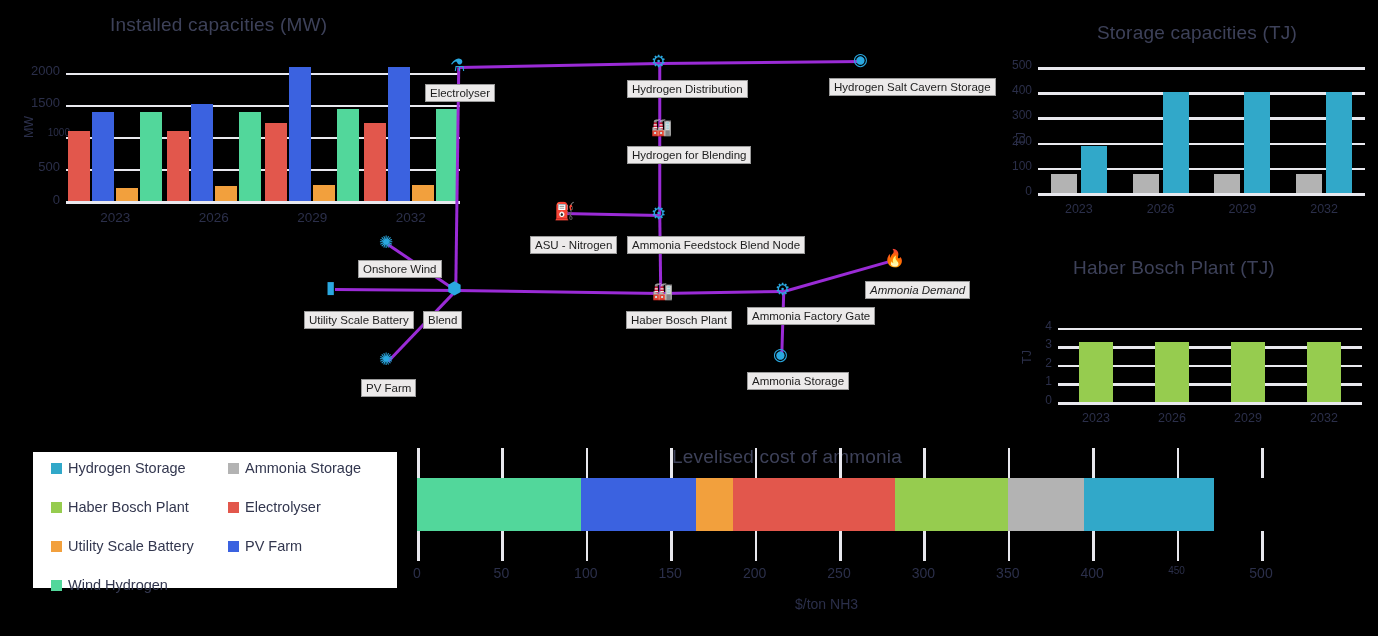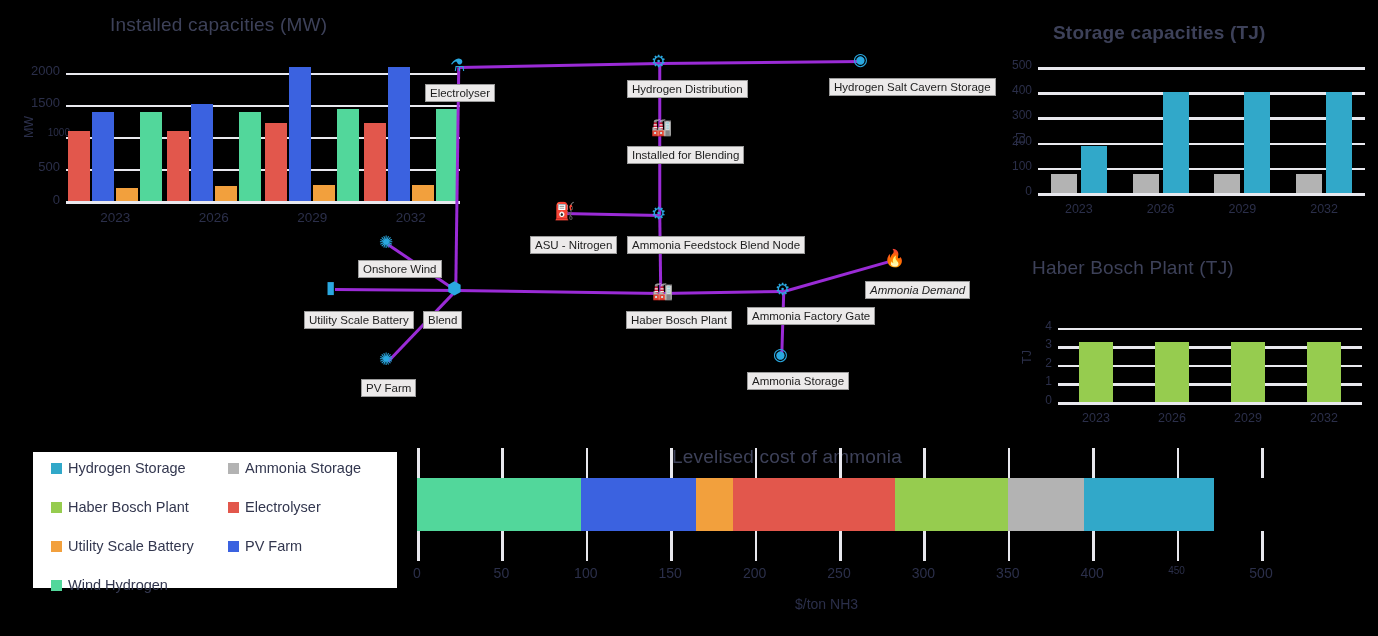--- a/index.html
+++ b/index.html
@@ -58,21 +58,21 @@
     <div class="abs" style="left:313.25px;top:184.97727272727272px;width:22px;height:16.022727272727273px;background:#f2a03d;"></div>
     <div class="abs" style="left:337.25px;top:109.35px;width:22px;height:91.65px;background:#52d79b;"></div>
     <div class="abs xtick-lbl" style="left:263px;top:210px;width:98.5px;font-size:13.5px;">2029</div>
     <div class="abs" style="left:363.75px;top:122.80909090909091px;width:22px;height:78.19090909090909px;background:#e2574c;"></div>
     <div class="abs" style="left:387.75px;top:67.05000000000001px;width:22px;height:133.95px;background:#3b62e0;"></div>
     <div class="abs" style="left:411.75px;top:184.97727272727272px;width:22px;height:16.022727272727273px;background:#f2a03d;"></div>
     <div class="abs" style="left:435.75px;top:109.35px;width:22px;height:91.65px;background:#52d79b;"></div>
     <div class="abs xtick-lbl" style="left:361.5px;top:210px;width:98.5px;font-size:13.5px;">2032</div>
   </div>
 
-<div class="abs chart-title" id="t-storage" style="left:1053px;top:22px;font-weight:bold;">Storage capacities (TJ)</div>
+<div class="abs chart-title" id="t-storage" style="left:1097px;top:22px;">Storage capacities (TJ)</div>
 <div class="abs axis-lbl" id="sc-ylabel" style="left:1014px;top:132px;transform:rotate(-90deg);transform-origin:center;">TJ</div>
 <div class="abs" id="chart-storage" style="left:1000px;top:0;width:378px;height:235px;">
     <div class="abs gridline" style="left:38px;top:193px;width:327px;"></div>
     <div class="abs tick-lbl" style="left:2px;top:184px;width:30px;font-size:12px;">0</div>
     <div class="abs gridline" style="left:38px;top:167.80769230769232px;width:327px;"></div>
     <div class="abs tick-lbl" style="left:2px;top:158.80769230769232px;width:30px;font-size:12px;">100</div>
     <div class="abs gridline" style="left:38px;top:142.6153846153846px;width:327px;"></div>
     <div class="abs tick-lbl" style="left:2px;top:133.6153846153846px;width:30px;font-size:12px;">200</div>
     <div class="abs gridline" style="left:38px;top:117.42307692307693px;width:327px;"></div>
     <div class="abs tick-lbl" style="left:2px;top:108.42307692307693px;width:30px;font-size:12px;">300</div>
@@ -87,21 +87,21 @@
     <div class="abs" style="left:162.625px;top:92.23076923076923px;width:26px;height:100.76923076923077px;background:#31a8c9;"></div>
     <div class="abs xtick-lbl" style="left:119.75px;top:202px;width:81.75px;font-size:12.5px;">2026</div>
     <div class="abs" style="left:214.375px;top:174.10576923076923px;width:26px;height:18.894230769230766px;background:#b3b3b3;"></div>
     <div class="abs" style="left:244.375px;top:92.23076923076923px;width:26px;height:100.76923076923077px;background:#31a8c9;"></div>
     <div class="abs xtick-lbl" style="left:201.5px;top:202px;width:81.75px;font-size:12.5px;">2029</div>
     <div class="abs" style="left:296.125px;top:174.10576923076923px;width:26px;height:18.894230769230766px;background:#b3b3b3;"></div>
     <div class="abs" style="left:326.125px;top:92.23076923076923px;width:26px;height:100.76923076923077px;background:#31a8c9;"></div>
     <div class="abs xtick-lbl" style="left:283.25px;top:202px;width:81.75px;font-size:12.5px;">2032</div>
   </div>
 
-<div class="abs chart-title" id="t-haber" style="left:1032px;top:257px;">Haber Bosch Plant (TJ)</div>
+<div class="abs chart-title" id="t-haber" style="left:1073px;top:257px;">Haber Bosch Plant (TJ)</div>
 <div class="abs axis-lbl" id="hb-ylabel" style="left:1020px;top:350px;transform:rotate(-90deg);transform-origin:center;">TJ</div>
 <div class="abs" id="chart-haber" style="left:1000px;top:250px;width:378px;height:185px;">
     <div class="abs gridline" style="left:58px;top:152px;width:304px;"></div>
     <div class="abs tick-lbl" style="left:34px;top:143px;width:18px;font-size:12px;">0</div>
     <div class="abs gridline" style="left:58px;top:133.3953488372093px;width:304px;"></div>
     <div class="abs tick-lbl" style="left:34px;top:124.3953488372093px;width:18px;font-size:12px;">1</div>
     <div class="abs gridline" style="left:58px;top:114.7906976744186px;width:304px;"></div>
     <div class="abs tick-lbl" style="left:34px;top:105.7906976744186px;width:18px;font-size:12px;">2</div>
     <div class="abs gridline" style="left:58px;top:96.18604651162791px;width:304px;"></div>
     <div class="abs tick-lbl" style="left:34px;top:87.18604651162791px;width:18px;font-size:12px;">3</div>
@@ -132,21 +132,21 @@
     <div class="edge" style="left:661px;top:292px;width:123.01625908797584px;transform:rotate(-0.9315565980774849deg);background:#9a2bd6;"></div>
     <div class="edge" style="left:784px;top:290px;width:113.3225485064645px;transform:rotate(-15.875946505222576deg);background:#9a2bd6;"></div>
     <div class="edge" style="left:784px;top:290px;width:65.03076195155643px;transform:rotate(91.76239102366053deg);background:#9a2bd6;"></div>
     <div class="node-icon" style="left:450px;top:57px;color:#2aa8e0;">⚗</div>
     <div class="node-lbl" style="left:425px;top:84px;">Electrolyser</div>
     <div class="node-icon" style="left:651px;top:53px;color:#2aa8e0;">⚙</div>
     <div class="node-lbl" style="left:627px;top:80px;">Hydrogen Distribution</div>
     <div class="node-icon" style="left:853px;top:51px;color:#2aa8e0;">◉</div>
     <div class="node-lbl" style="left:829px;top:78px;">Hydrogen Salt Cavern Storage</div>
     <div class="node-icon" style="left:651px;top:119px;color:#2aa8e0;">🏭</div>
-    <div class="node-lbl" style="left:627px;top:146px;">Installed for Blending</div>
+    <div class="node-lbl" style="left:627px;top:146px;">Hydrogen for Blending</div>
     <div class="node-icon" style="left:554px;top:203px;color:#2aa8e0;">⛽</div>
     <div class="node-lbl" style="left:530px;top:236px;">ASU - Nitrogen</div>
     <div class="node-icon" style="left:651px;top:205px;color:#2aa8e0;">⚙</div>
     <div class="node-lbl" style="left:627px;top:236px;">Ammonia Feedstock Blend Node</div>
     <div class="node-icon" style="left:379px;top:234px;color:#2aa8e0;">✺</div>
     <div class="node-lbl" style="left:358px;top:260px;">Onshore Wind</div>
     <div class="node-icon" style="left:326px;top:279px;color:#2aa8e0;">▮</div>
     <div class="node-lbl" style="left:304px;top:311px;">Utility Scale Battery</div>
     <div class="node-icon" style="left:447px;top:280px;color:#2aa8e0;">⬢</div>
     <div class="node-lbl" style="left:423px;top:311px;">Blend</div>

